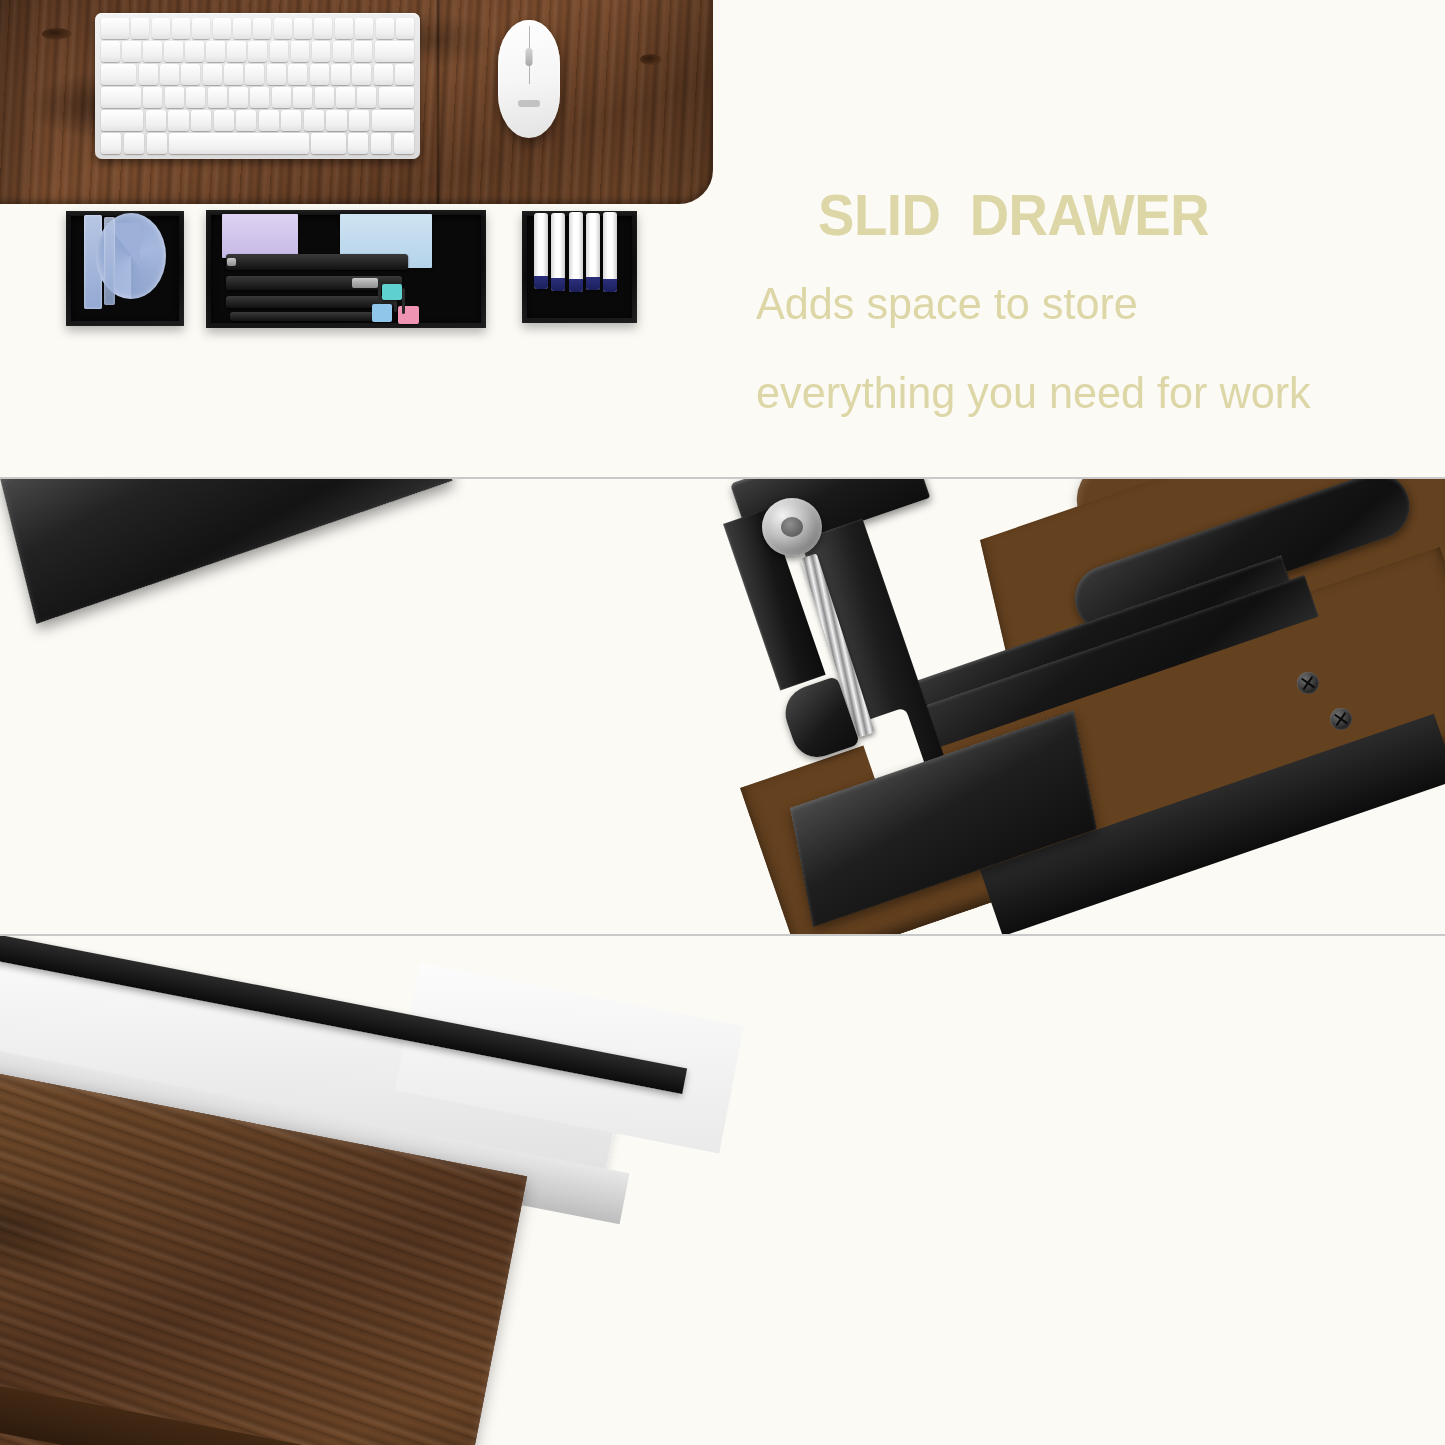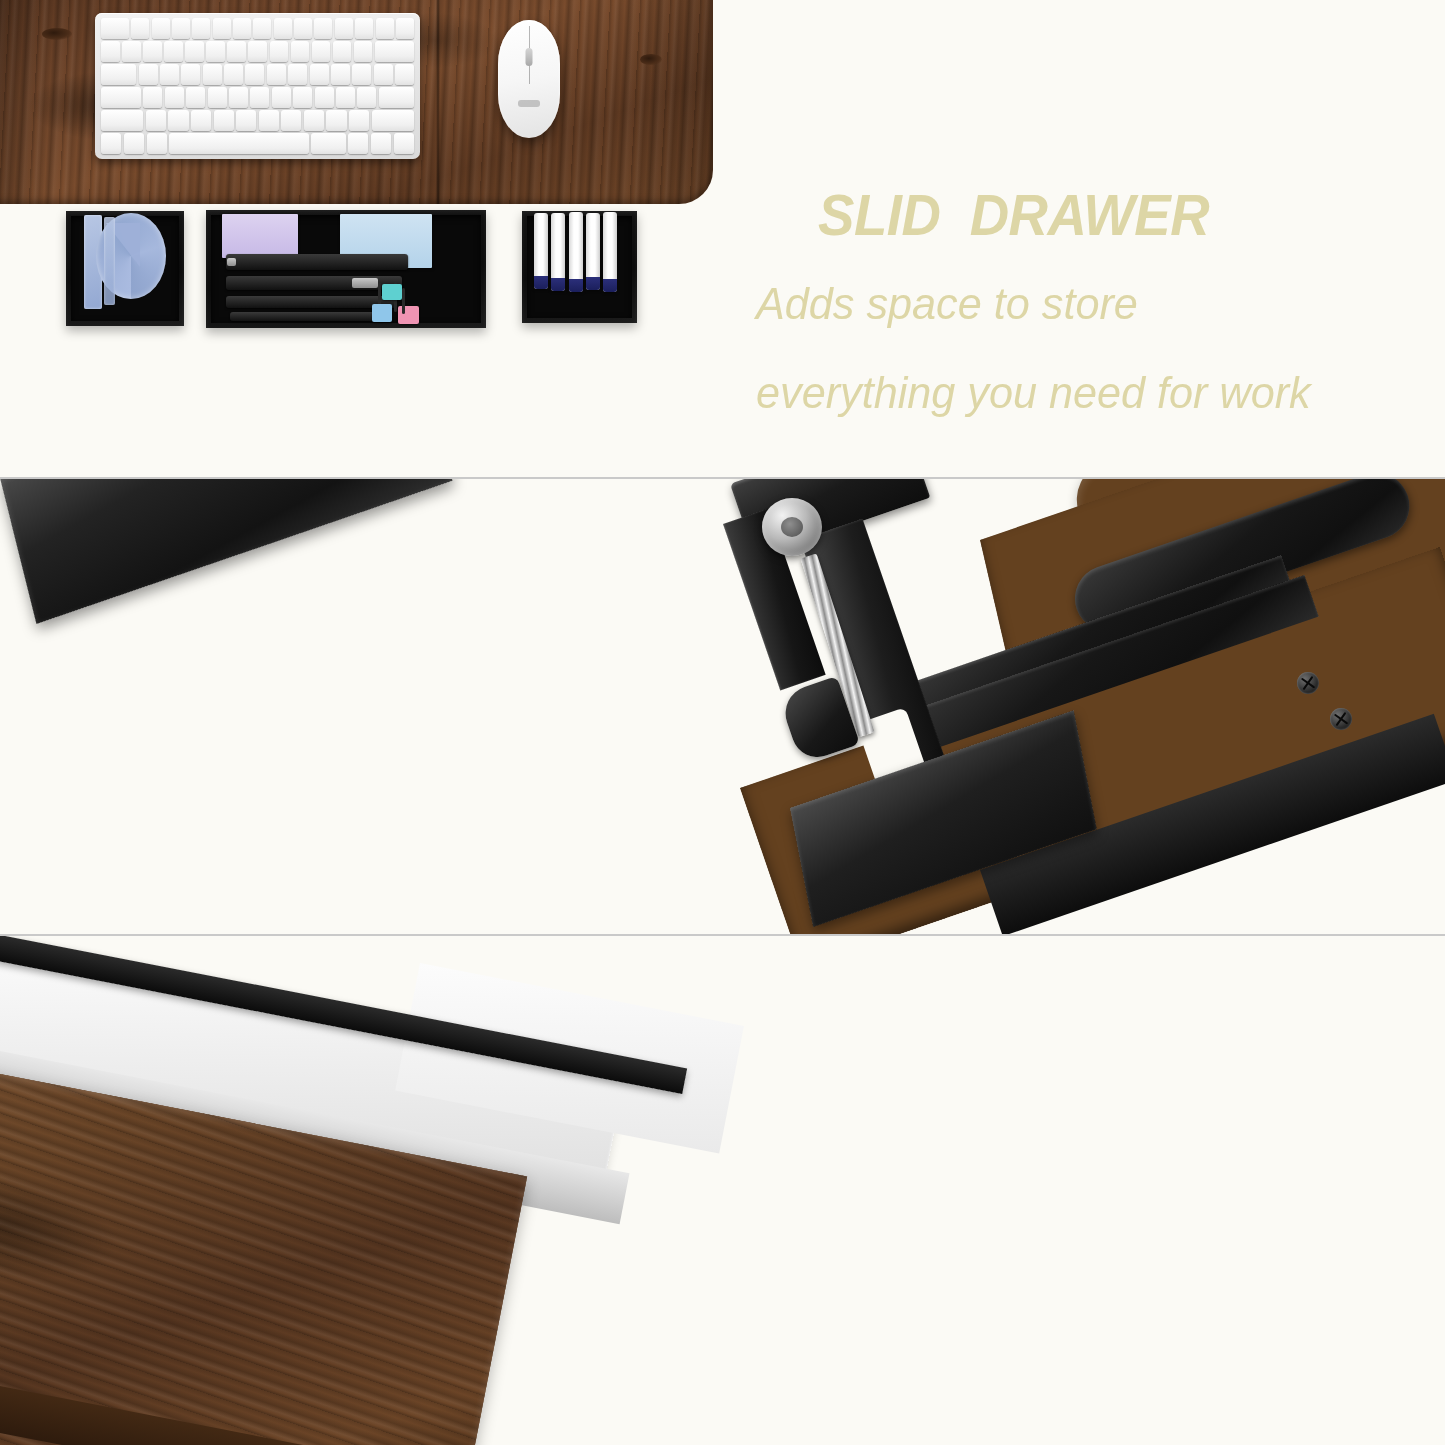--- a/index.html
+++ b/index.html
@@ -7,21 +7,21 @@
     width:1445px;height:1445px;
     background:#fbfaf5;
     font-family:"Liberation Sans","DejaVu Sans",sans-serif;
     overflow:hidden;
     position:relative;
   }
   .page{position:relative;width:1445px;height:1445px;background:#fbfaf5;overflow:hidden;}
 
   
   .panel{position:absolute;left:0;width:1445px;overflow:hidden;}
-  #panel-1{top:0;height:478px;font-style:italic;}
+  #panel-1{top:0;height:478px;}
   #panel-2{top:478px;height:457px;}
   #panel-3{top:935px;height:510px;}
 
   .divider{position:absolute;left:0;width:1445px;height:2px;background:#c9c9c9;z-index:40;}
   #divider-1{top:477px;}
   #divider-2{top:934px;}
 
   
   .copy{position:absolute;z-index:30;}
   .headline{

